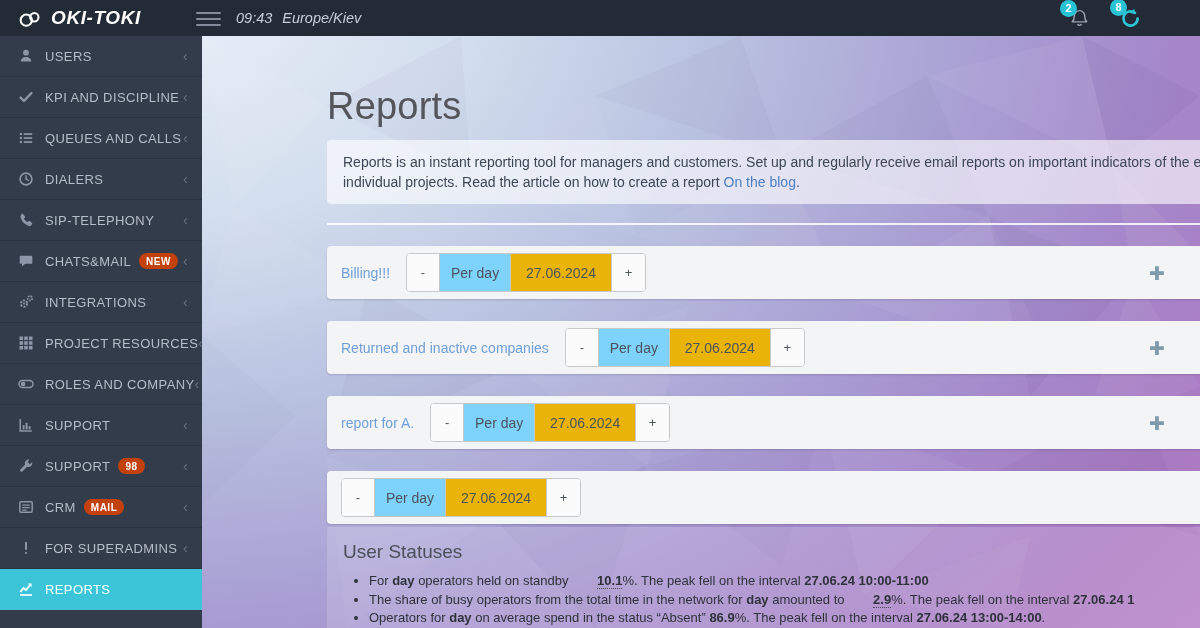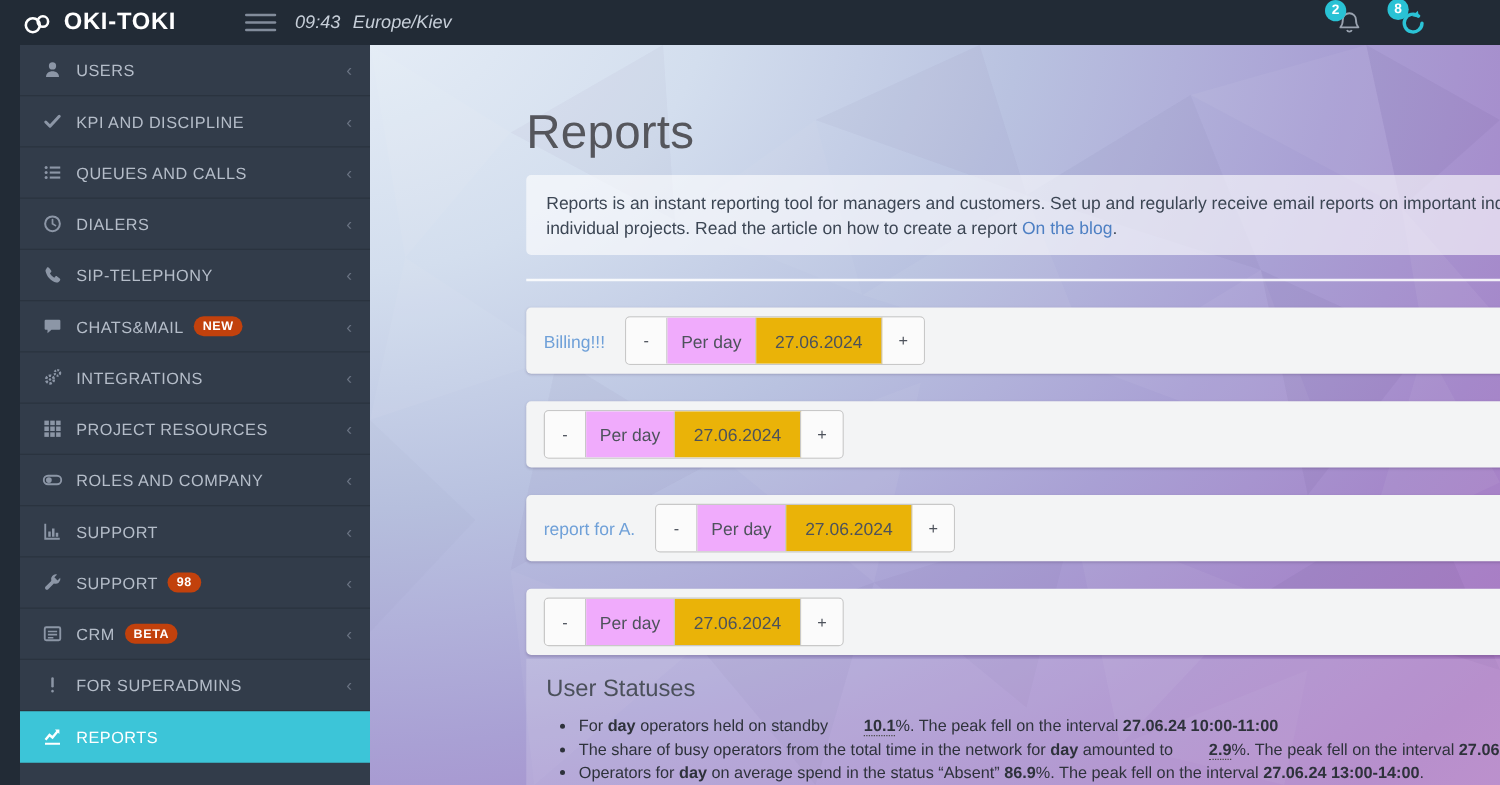--- a/index.html
+++ b/index.html
@@ -3,36 +3,36 @@
 <meta charset="utf-8">
 <style>
   html,body{margin:0;padding:0;}
   body{
     width:1200px;height:628px;overflow:hidden;
     font-family:"Liberation Sans","DejaVu Sans",sans-serif;
     background:#222b36;
   }
   
   .topbar{height:36px;background:#222b36;display:flex;align-items:center;color:#cfd6de;position:relative;z-index:5;}
-  .brand{width:236px;flex:none;display:flex;align-items:center;box-sizing:border-box;padding-left:16px;}
+  .brand{width:236px;flex:none;display:flex;align-items:flex-end;box-sizing:border-box;padding-left:16px;font-style:italic;}
   .brand-logo{flex:none;display:flex;align-items:center;}
   .brand-text{font-weight:bold;font-size:19px;color:#ffffff;letter-spacing:.6px;margin-left:7px;white-space:nowrap;}
   .hamburger{margin-left:auto;margin-right:15px;display:flex;flex-direction:column;gap:4px;cursor:pointer;padding:3px 0;}
   .hamburger span{width:25px;height:2px;background:#828c9b;border-radius:1px;}
   .clock{font-size:14.5px;color:#c7cfd9;display:flex;gap:10px;white-space:nowrap;font-style:italic;}
   .top-icons{margin-left:auto;display:flex;gap:29px;margin-right:58px;align-items:center;}
   .top-icon{position:relative;cursor:pointer;}
   .top-icon .glyph{display:block;}
   .bell-glyph{color:#9aa3b0;}
   .sync-glyph{color:#2bc3d6;}
   .badge-dot{position:absolute;top:-8px;left:-9px;background:#29c2d5;color:#fff;font-size:11px;min-width:17px;height:17px;border-radius:50%;display:flex;align-items:center;justify-content:center;font-weight:bold;}
   
   .shell{display:flex;height:592px;}
   
-  .sidebar{width:280px;flex:none;background:#323c4a;overflow:hidden;margin-left:16px;}
+  .sidebar{width:202px;flex:none;background:#323c4a;overflow:hidden;}
   .side-item{height:41px;display:flex;align-items:center;padding:0 14px 0 18px;border-bottom:1px solid #2a333f;color:#b5bdc9;font-size:13px;letter-spacing:.4px;cursor:pointer;box-sizing:border-box;}
   .side-item .icn{width:16px;height:16px;color:#8c96a6;margin-right:11px;flex:none;}
   .icn svg{display:block;width:16px;height:16px;}
   .side-label{white-space:nowrap;}
   .side-badge{background:#c2410c;color:#fff;font-size:10px;font-weight:bold;padding:2.5px 7px;border-radius:9px;margin-left:8px;letter-spacing:.5px;}
   .chev{margin-left:auto;color:#6a7383;font-size:14px;line-height:1;}
   .side-item.active{background:#3cc5d8;color:#fff;border-bottom-color:#3cc5d8;}
   .side-item.active .icn{color:#fff;}
   
   .main{flex:1;position:relative;overflow:hidden;
@@ -44,21 +44,21 @@
   .intro .ln{white-space:nowrap;overflow:hidden;display:block;}
   .intro a{color:#4d7fc3;text-decoration:none;cursor:pointer;}
   .sep{border:none;height:2px;background:rgba(255,255,255,.85);margin:19px 0 0;width:1380px;}
   
   .report-card{position:relative;width:1380px;height:53px;margin-top:22px;background:#f3f4f5;border-radius:4px;display:flex;align-items:center;padding:0 14px;box-sizing:border-box;box-shadow:0 1px 2px rgba(40,20,60,.18);}
   .report-card:first-child{margin-top:21px;}
   .card-title{font-size:14px;color:#6fa0d8;margin:0 16px 0 0;font-weight:400;white-space:nowrap;cursor:pointer;}
   .btn-group{display:flex;border:1px solid #c8c8c8;border-radius:4px;overflow:hidden;height:37px;align-items:stretch;flex:none;background:#fff;}
   .bg-btn{display:flex;align-items:center;justify-content:center;font-size:14px;color:#4d525b;background:#fbfbfb;border-right:1px solid #c8c8c8;cursor:pointer;box-sizing:border-box;}
   .bg-btn.minus,.bg-btn.plus{width:33px;font-size:13px;}
-  .bg-btn.period{width:71px;background:#f0abfc;}
+  .bg-btn.period{width:71px;background:#7dd3fc;}
   .bg-btn.date{width:101px;background:#eab308;}
   .bg-btn.plus{border-right:none;}
   .card-add{position:absolute;left:822px;top:50%;transform:translateY(-50%);color:#7e9aab;font-size:19px;cursor:pointer;line-height:1;}
   
   .expanded{width:1380px;background:rgba(255,255,255,.16);margin-top:3px;padding:14px 16px 24px;box-sizing:border-box;}
   .us-heading{font-size:19px;color:#4b505b;font-weight:400;margin:0 0 9px;}
   .us-list{margin:0;padding-left:26px;color:#2e323b;font-size:13px;line-height:18.5px;}
   .us-list li{white-space:nowrap;}
   .us-list .b{font-weight:bold;}
   .us-list .dot{border-bottom:1px dotted #4a4a4a;margin-left:25px;}
@@ -231,21 +231,21 @@
         <span class="chev">‹</span>
       </div>
       <div class="side-item">
         <span class="icn">
           <svg viewBox="0 0 16 16">
             <rect x="1.8" y="2.8" width="12.4" height="10.4" rx="1.2" fill="none" stroke="currentColor" stroke-width="1.5"></rect>
             <path d="M4.3 6.2h7.4M4.3 8.7h7.4M4.3 11.2h4.4" stroke="currentColor" stroke-width="1.3"></path>
           </svg>
         </span>
         <span class="side-label">CRM</span>
-        <span class="side-badge">BETA</span>
+        <span class="side-badge">MAIL</span>
         <span class="chev">‹</span>
       </div>
       <div class="side-item">
         <span class="icn">
           <svg viewBox="0 0 16 16">
             <rect x="7" y="1.8" width="2" height="8.2" rx="1" fill="currentColor"></rect>
             <rect x="7" y="11.8" width="2" height="2.2" rx="1" fill="currentColor"></rect>
           </svg>
         </span>
         <span class="side-label">FOR SUPERADMINS</span>
@@ -304,20 +304,21 @@
             <h2 class="card-title">Billing!!!</h2>
             <div class="btn-group">
               <span class="bg-btn minus">-</span>
               <span class="bg-btn period">Per day</span>
               <span class="bg-btn date">27.06.2024</span>
               <span class="bg-btn plus">+</span>
             </div>
             <span class="card-add">✚</span>
           </section>
           <section class="report-card">
+            <h2 class="card-title">Returned and inactive companies</h2>
             <div class="btn-group">
               <span class="bg-btn minus">-</span>
               <span class="bg-btn period">Per day</span>
               <span class="bg-btn date">27.06.2024</span>
               <span class="bg-btn plus">+</span>
             </div>
             <span class="card-add">✚</span>
           </section>
           <section class="report-card">
             <h2 class="card-title">report for A.</h2>

